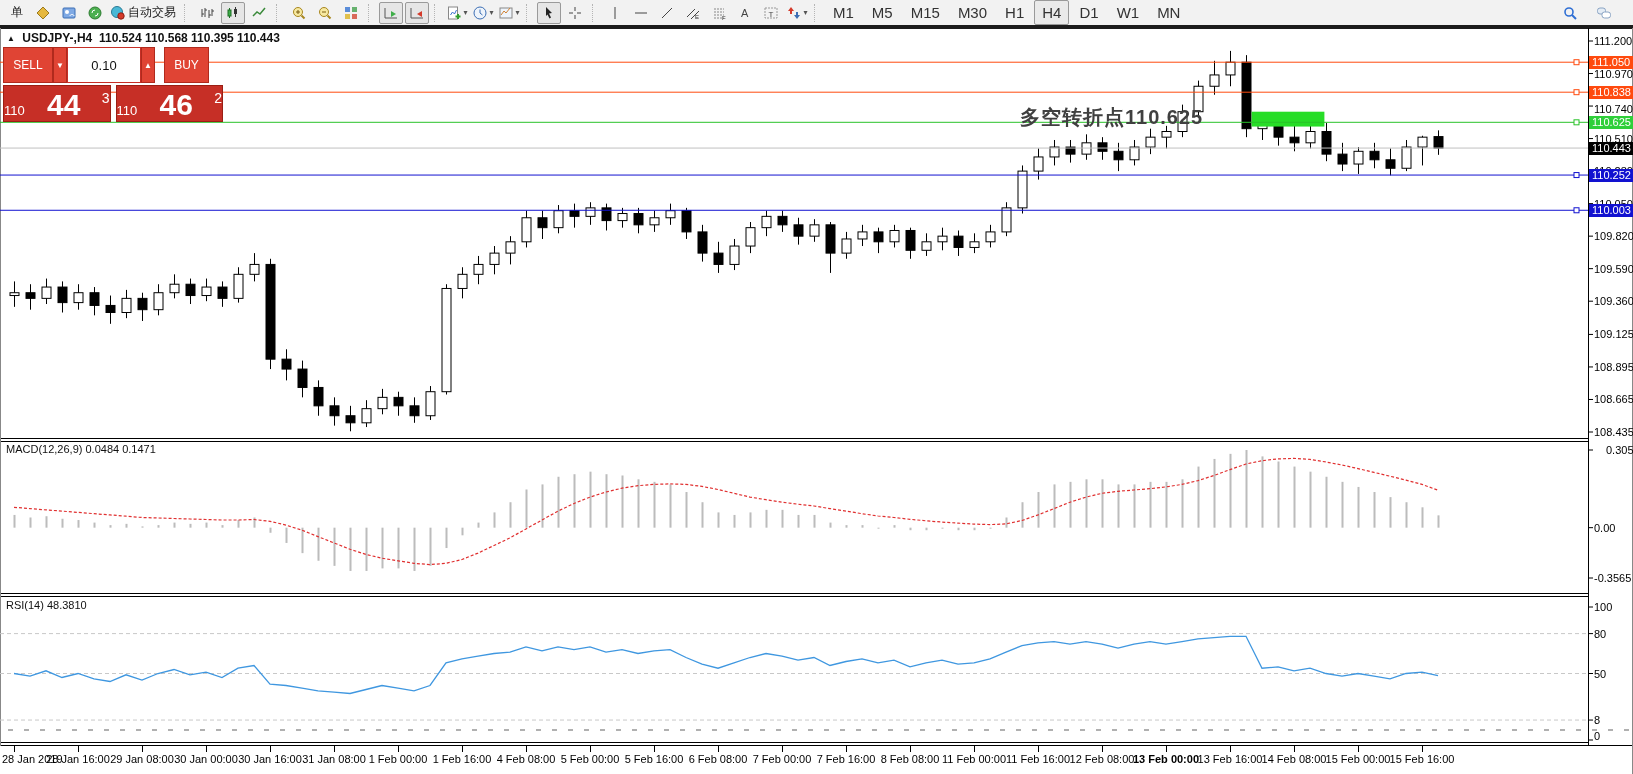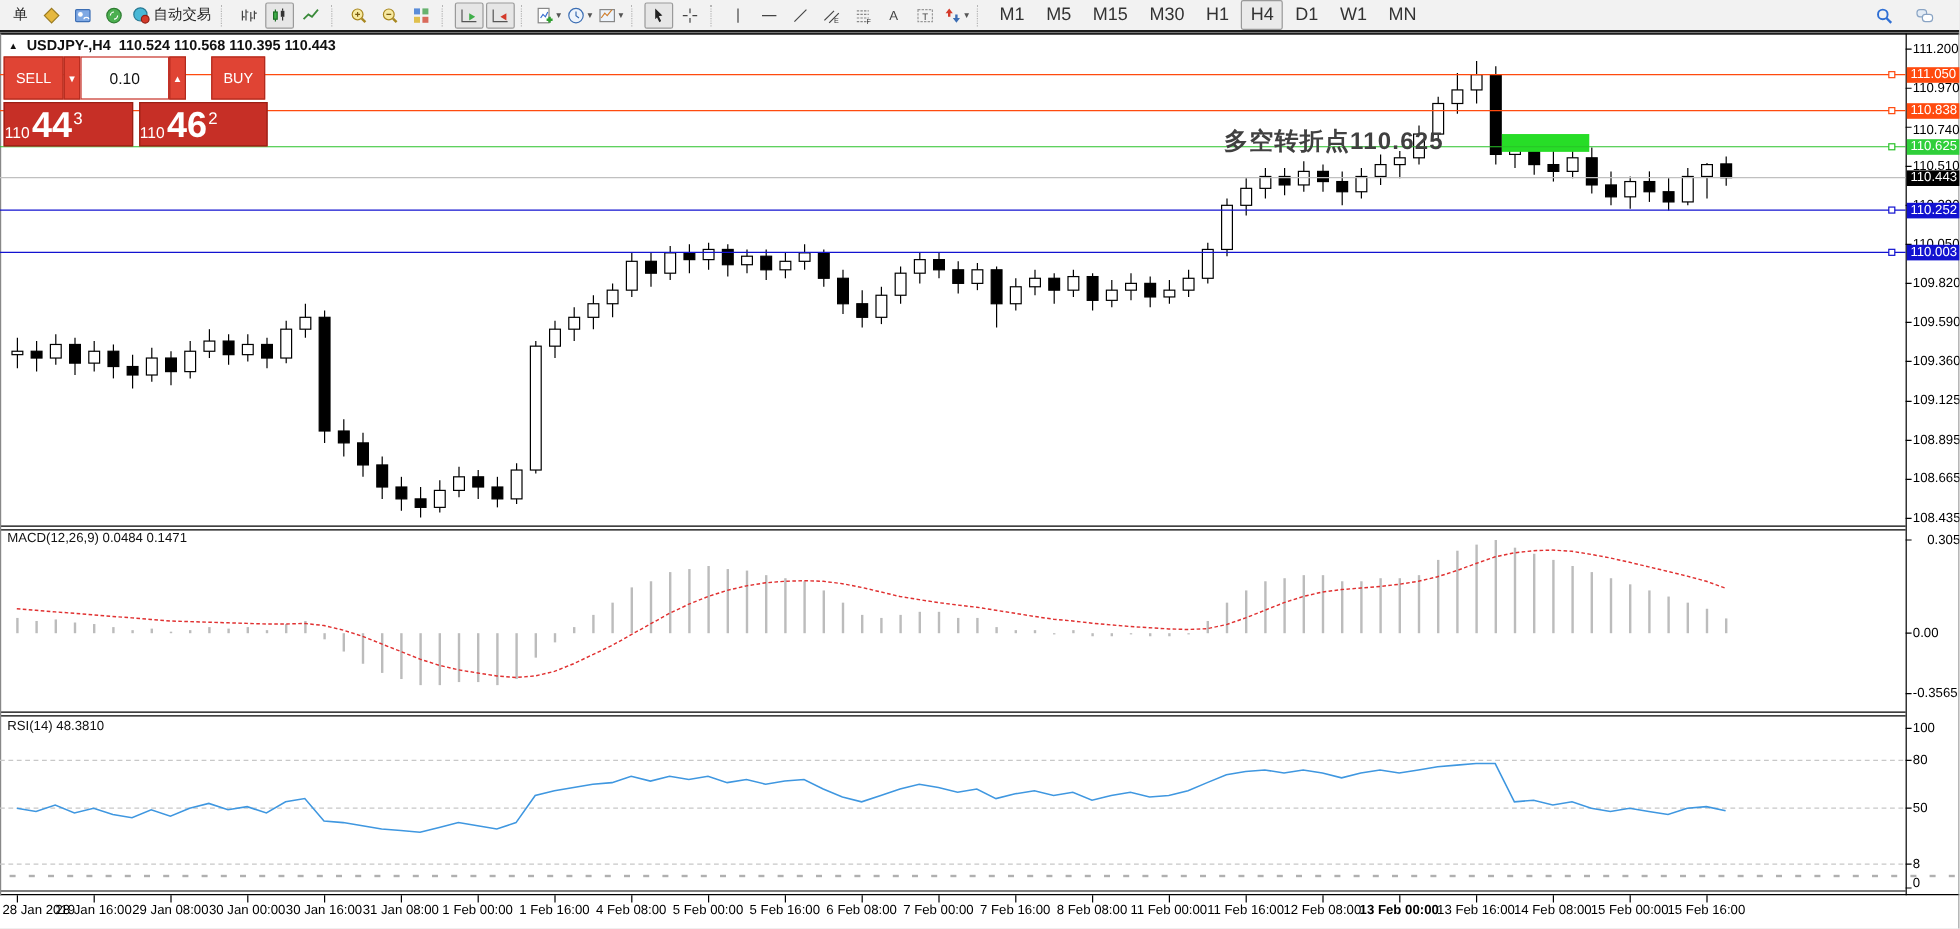--- a/index.html
+++ b/index.html
@@ -29,28 +29,28 @@
   .sym-title .tri{font-size:8px;position:relative;top:-1px;margin-right:4px;}
   .ind-label{position:absolute;left:6px;font-size:11px;color:#111;z-index:4;white-space:nowrap;}
   .annotation{position:absolute;left:1020px;top:104px;font-size:20px;font-weight:700;z-index:4;
     letter-spacing:1px;white-space:nowrap;}
   
   .trade-panel{position:absolute;left:3px;top:47px;width:220px;z-index:5;}
   .tp-r1{display:flex;height:36px;}
   .tp-btn{background:#e04434;color:#fff;font-size:12px;display:flex;align-items:center;
     justify-content:center;border:1px solid #b02a1d;box-sizing:border-box;}
   .btn-sell{width:50px;}
-  .btn-buy{width:45px;margin-left:21px;}
+  .btn-buy{width:45px;margin-left:9px;}
   .spin{width:14px;background:#e04434;color:#fff;font-size:8px;display:flex;align-items:center;
     justify-content:center;border:1px solid #b02a1d;box-sizing:border-box;}
   .lot{width:74px;background:#fff;border:1px solid #c62f26;box-sizing:border-box;font-size:13px;
     color:#111;display:flex;align-items:center;justify-content:center;}
   .tp-r2{display:flex;gap:5px;margin-top:2px;}
   .pbox{flex:1;height:37px;background:#c62f26;border:1px solid #9a1f14;box-sizing:border-box;color:#fff;
-    display:flex;align-items:flex-end;justify-content:flex-start;padding-bottom:3px;}
+    display:flex;align-items:flex-end;justify-content:space-between;padding-bottom:3px;}
   .pbox .small{font-size:13px;margin-right:2px;line-height:15px;}
   .pbox .big{font-size:30px;font-weight:700;line-height:26px;}
   .pbox .sup{font-size:14px;position:relative;top:-12px;margin-left:1px;}
 </style>
 </head>
 <body>
 
 <div class="app">
 
   <div class="toolbar">

